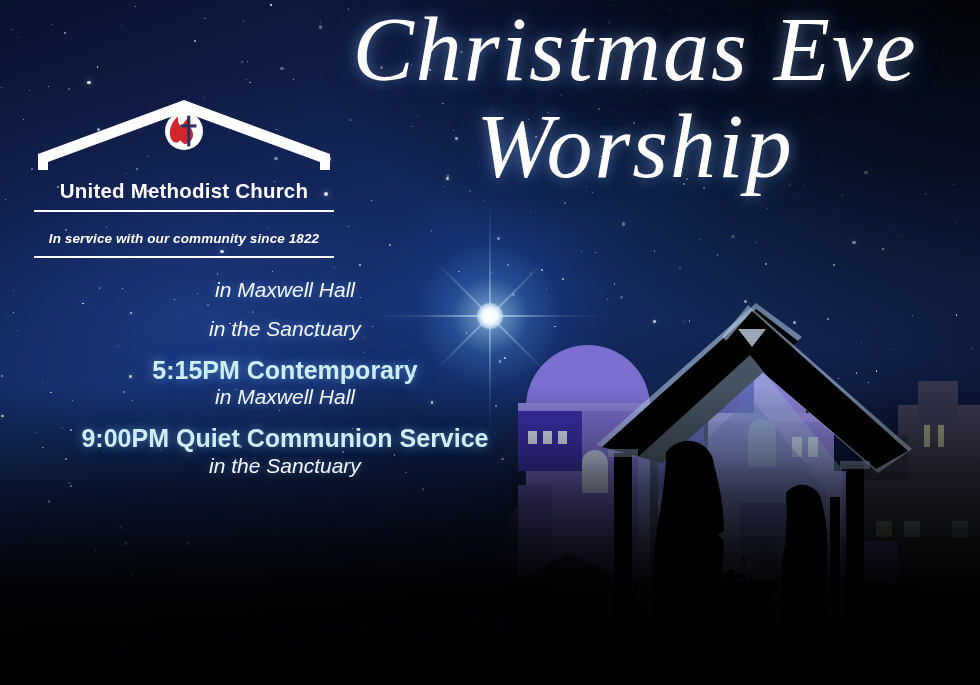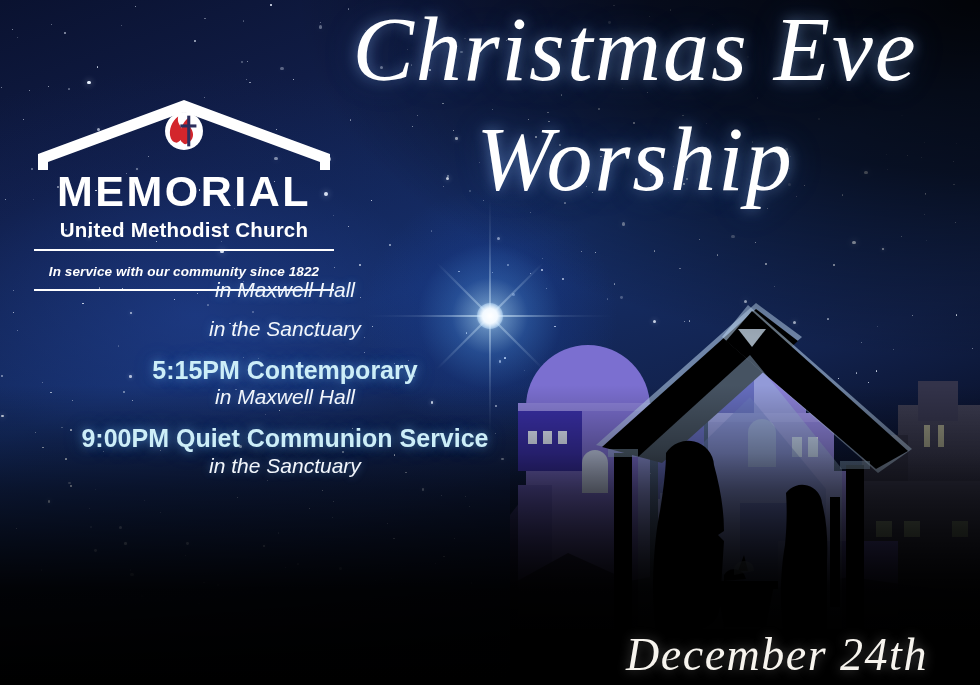--- a/index.html
+++ b/index.html
@@ -90,35 +90,35 @@
   }
   .logo-sub{
     font-family:"Liberation Sans",sans-serif;
     font-weight:700;color:#ffffff;text-align:center;
     font-size:20.5px;letter-spacing:.2px;margin-top:5px;
   }
   .logo-rule{height:2px;background:#ffffff;margin-top:7px;}
   .logo-tag{
     font-family:"Liberation Sans",sans-serif;
     font-style:italic;font-weight:700;color:#ffffff;text-align:center;
-    font-size:13.5px;letter-spacing:.1px;padding:13px 0 3px;
+    font-size:13.5px;letter-spacing:.1px;padding:19px 0 3px;
   }
 
   
   .headline{
     position:absolute;left:300px;top:4px;width:670px;
     text-align:center;pointer-events:none;
   }
   .script{
     font-family:"Liberation Serif",serif;
     font-style:italic;font-weight:400;color:#ffffff;
     text-shadow:0 0 14px rgba(150,195,255,.45),0 0 34px rgba(90,150,255,.25);
   }
   .script-l1{font-size:92px;line-height:.98;letter-spacing:2px;}
-  .script-l2{font-size:92px;line-height:1.05;letter-spacing:2px;margin-top:17px;}
+  .script-l2{font-size:92px;line-height:1.05;letter-spacing:2px;margin-top:4px;}
 
   
   .services{position:absolute;left:0;top:277px;width:570px;}
   .svc{margin-bottom:14px;}
   .svc-time{
     font-family:"Liberation Sans",sans-serif;
     font-weight:700;font-size:25px;color:#cdeef8;
     text-align:center;line-height:1.15;
     text-shadow:0 0 10px rgba(120,200,255,.5),0 0 22px rgba(60,140,230,.3);
   }
@@ -653,21 +653,20 @@
       </svg>
       <div class="logo-flame">
         <svg width="26" height="26" viewBox="0 0 26 26">
           <path d="M4 18 C2 12 5 6 9 3 C8 8 11 9 12 13 C13 17 11 20 8 21 C6 21 5 20 4 18 Z" fill="#d3262c"></path>
           <path d="M11 20 C9 14 12 7 16 4 C15 9 18 10 19 14 C20 18 17 21 14 22 C13 22 12 21 11 20 Z" fill="#d3262c"></path>
           <rect x="15.2" y="2.5" width="2.1" height="21" fill="#2c2f5e"></rect>
           <rect x="10.5" y="8.5" width="11" height="2.1" fill="#2c2f5e"></rect>
         </svg>
       </div>
     </div>
-    <div class="logo-name">MEMORIAL</div>
     <div class="logo-sub">United Methodist Church</div>
     <div class="logo-rule"></div>
     <div class="logo-tag">In service with our community since 1822</div>
     <div class="logo-rule"></div>
   </div>
 
   <div class="headline">
     <div class="script script-l1">Christmas Eve</div>
     <div class="script script-l2">Worship</div>
   </div>
@@ -683,16 +682,15 @@
       <div class="svc-time">5:15PM Contemporary</div>
       <div class="svc-loc">in Maxwell Hall</div>
     </div>
     <div class="svc">
       <div class="svc-time">9:00PM Quiet Communion Service</div>
       <div class="svc-loc">in the Sanctuary</div>
     </div>
   </div>
 
   <div class="datebox">
-    <div class="script date-l2">December 24th</div>
   </div>
 
 </div>
 
 </body></html>

